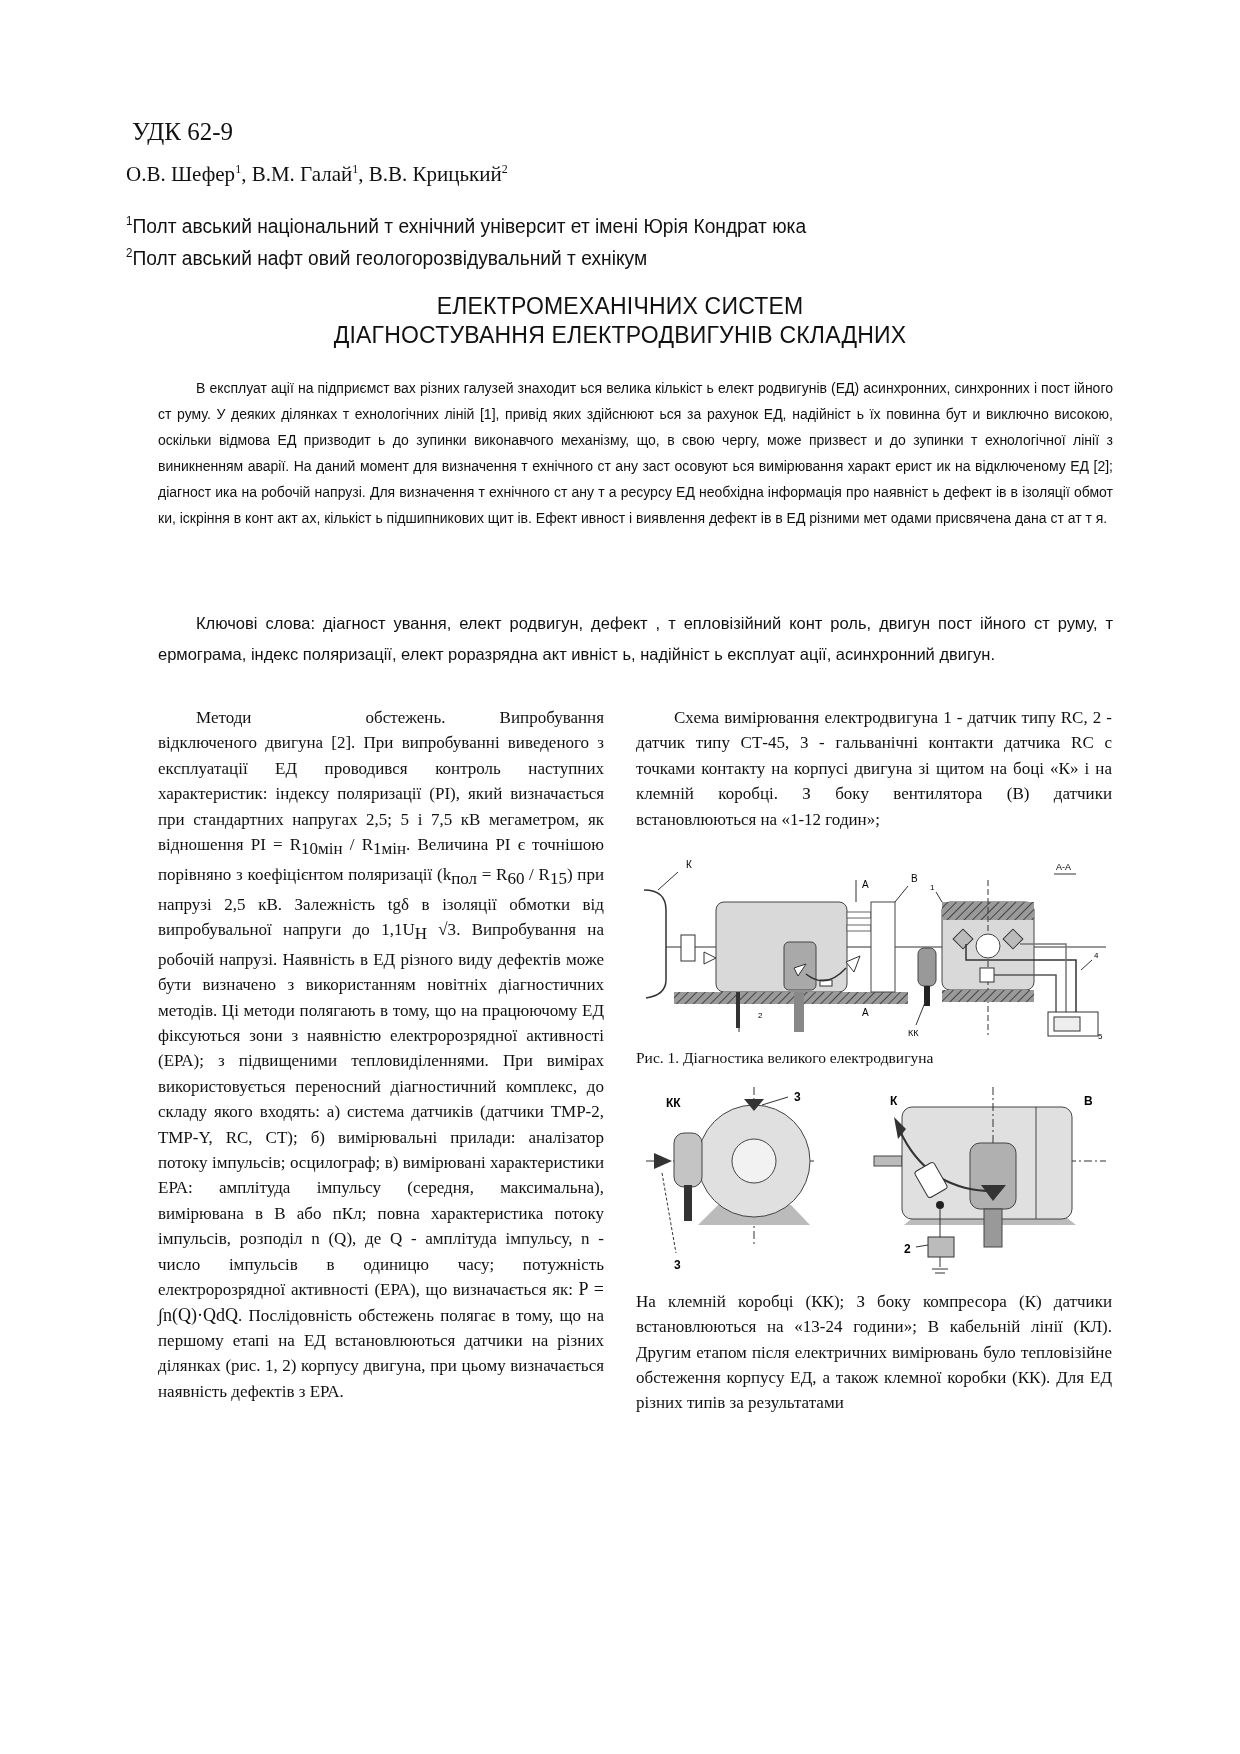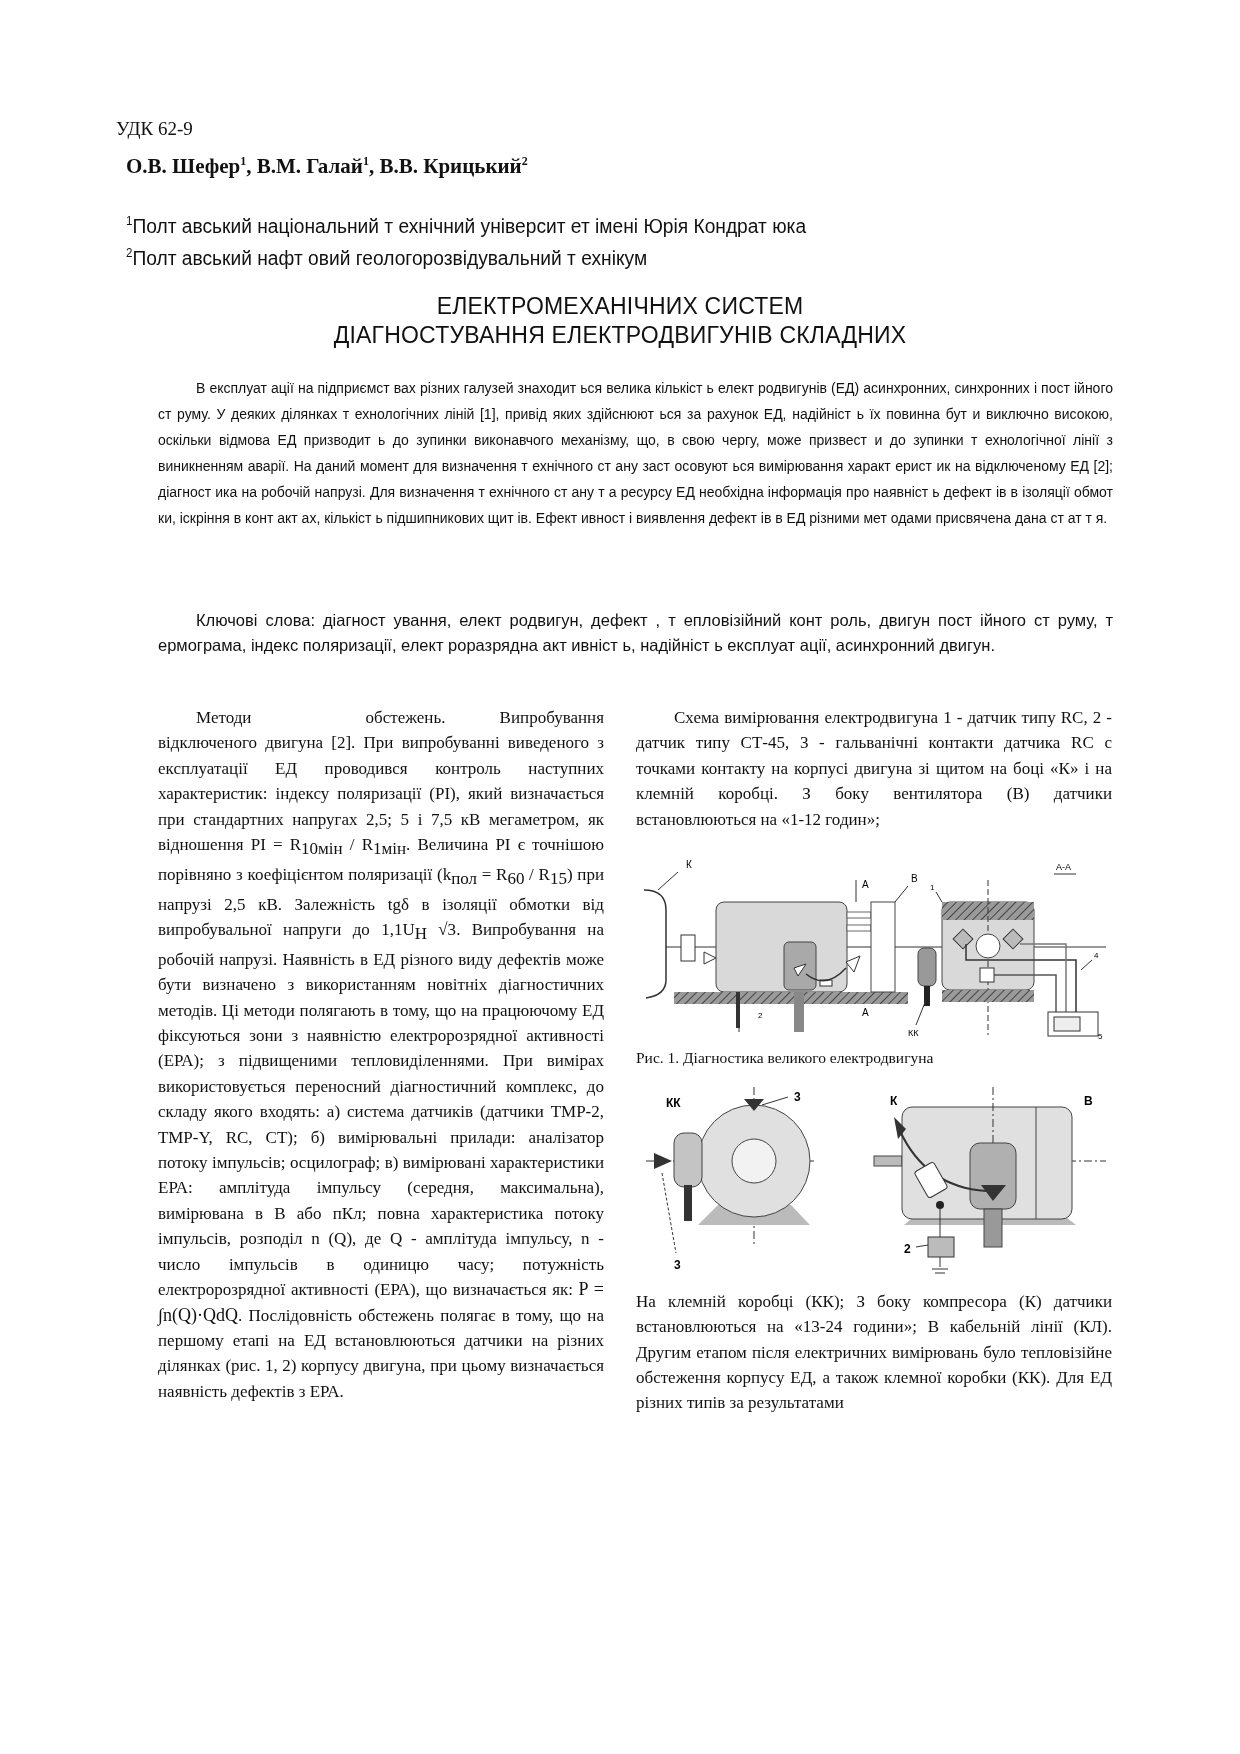--- a/index.html
+++ b/index.html
@@ -1,30 +1,30 @@
 <!DOCTYPE html>
 <html><head>
 <meta charset="utf-8">
 <style>
   html, body { margin: 0; padding: 0; background: #ffffff; }
   body { width: 1240px; height: 1754px; position: relative; overflow: hidden; color: #111; }
   .serif { font-family: "Liberation Serif", "DejaVu Serif", serif; }
   .sans { font-family: "Liberation Sans", "DejaVu Sans", sans-serif; }
 
-  #udk { position: absolute; left: 116px; top: 118px; font-size: 19px; }
-  #authors { position: absolute; left: 126px; top: 154px; font-size: 21px; font-weight: bold; }
+  #udk { position: absolute; left: 132px; top: 118px; font-size: 25px; }
+  #authors { position: absolute; left: 126px; top: 162px; font-size: 21px; }
   #authors sup { font-size: 12px; }
   #affil { position: absolute; left: 126px; top: 208px; font-size: 20px; line-height: 27px; transform: scaleX(0.96); transform-origin: left; }
   #affil sup { font-size: 12px; }
 
   #title { position: absolute; left: 126px; width: 988px; top: 292px; text-align: center; font-size: 23px; line-height: 29px; letter-spacing: 0.2px; }
 
   #abstract { position: absolute; left: 158px; width: 955px; top: 375px; font-size: 14px; line-height: 26px; text-align: justify; }
   #abstract p { margin: 0; text-indent: 38px; }
-  #keywords { position: absolute; left: 158px; width: 955px; top: 608px; font-size: 16.5px; line-height: 25px; text-align: justify; }
+  #keywords { position: absolute; left: 158px; width: 955px; top: 608px; font-size: 16.5px; line-height: 31px; text-align: justify; }
   #keywords p { margin: 0; text-indent: 38px; }
 
   .col { position: absolute; top: 705px; font-size: 17px; line-height: 25.4px; text-align: justify; }
   #col-left { left: 158px; width: 446px; }
   #col-right { left: 636px; width: 476px; }
   .col p { margin: 0; }
   .indent { text-indent: 38px; }
   .col sub { font-size: 17px; }
   .sans-inline { font-family: Liberation Serif, serif; }
 

